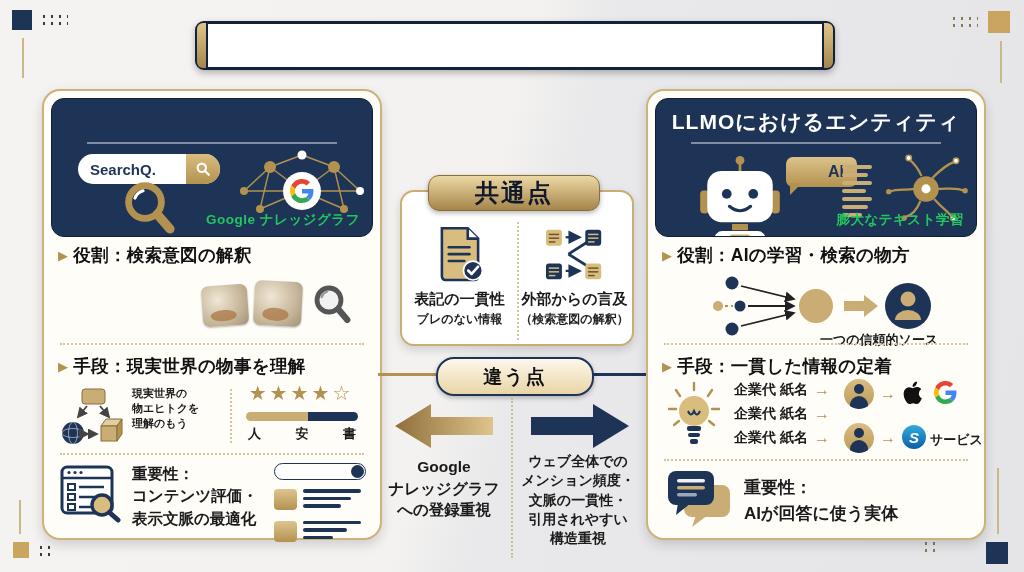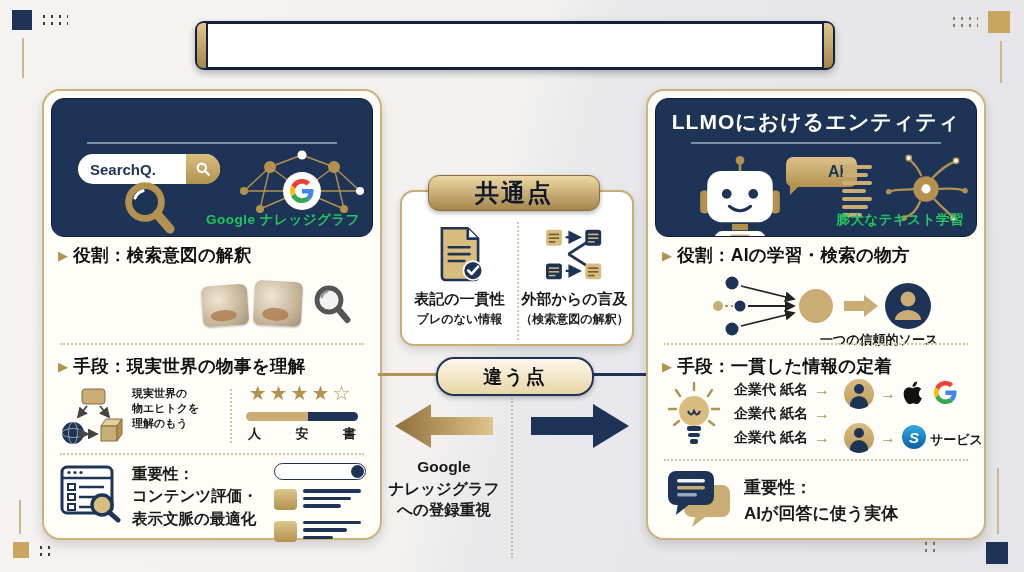--- a/index.html
+++ b/index.html
@@ -325,20 +325,25 @@
         </linearGradient>
       </defs>
     <polygon points="100,15 38,15 38,2 2,24 38,46 38,33 100,33" fill="url(#ggrad)"></polygon>
   </svg>
   <svg class="abs" style="left:531px;top:402px;" width="100" height="48" viewBox="0 0 100 48">
     <polygon points="0,15 62,15 62,2 98,24 62,46 62,33 0,33" fill="#1e3457"></polygon>
   </svg>
   <div class="diff-text-l prelines">Google
 ナレッジグラフ
 への登録重視</div>
+  <div class="diff-text-r prelines">ウェブ全体での
+メンション頻度・
+文脈の一貫性・
+引用されやすい
+構造重視</div>
 
   <div class="panel right">
     <div class="phead">
       <div class="phead-title">LLMOにおけるエンティティ</div>
       <div class="phead-rule"></div>
       <svg class="abs" style="left:40px;top:56px;" width="88" height="92" viewBox="0 0 90 104">
         <line x1="45" y1="8" x2="45" y2="18" stroke="#b3924f" stroke-width="3"></line>
         <circle cx="45" cy="6" r="5" fill="#b3924f"></circle>
         <rect x="0" y="40" width="10" height="26" rx="4" fill="#b3924f"></rect>
         <rect x="80" y="40" width="10" height="26" rx="4" fill="#b3924f"></rect>

